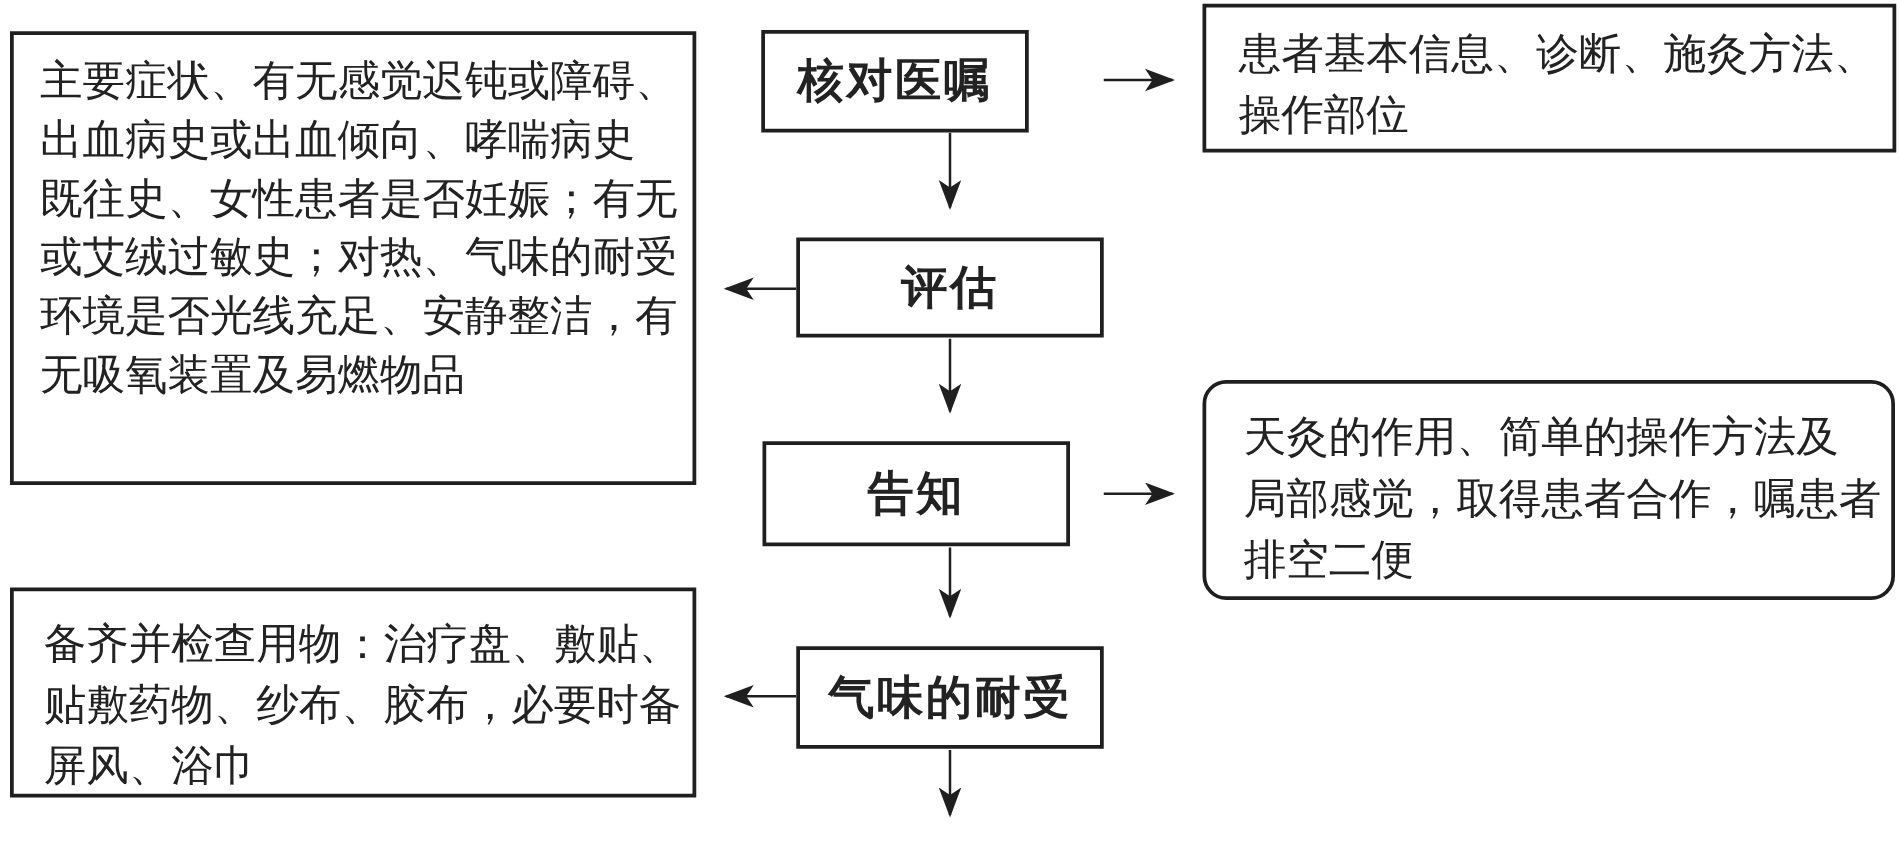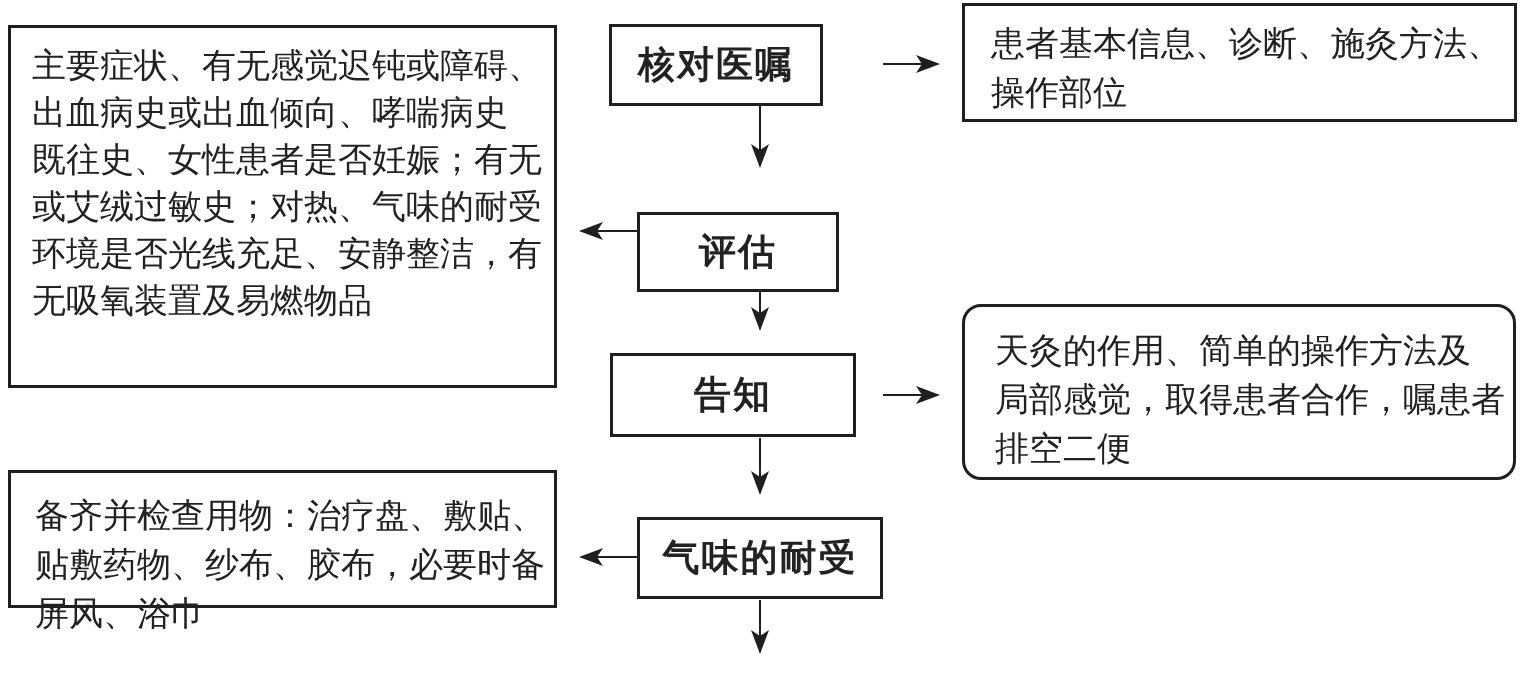--- a/index.html
+++ b/index.html
@@ -17,32 +17,32 @@
   }
   .node {
     display: flex; align-items: center; justify-content: center;
     font-size: 37px; font-weight: bold; letter-spacing: 2px;
   }
   .note { font-size: 34px; line-height: 49px; }
   .note .ln { white-space: nowrap; }
 
   
   #node-check   { left: 609px; top: 24px;  width: 214px; height: 82px; }
-  #node-assess  { left: 637px; top: 190px; width: 202px; height: 80px; margin-top: 22px; }
+  #node-assess  { left: 637px; top: 190px; width: 246px; height: 80px; }
   #node-inform  { left: 610px; top: 353px; width: 246px; height: 84px; }
   #node-prepare { left: 637px; top: 517px; width: 246px; height: 82px; }
 
   
   #note-assess  { left: 8px;   top: 25px;  width: 549px; height: 363px;
                   padding: 14px 10px 0 21px; line-height: 47px; }
   #note-check   { left: 962px; top: 3px;   width: 555px; height: 119px;
                   padding: 13px 10px 0 26px; }
   #note-inform  { left: 962px; top: 304px; width: 554px; height: 176px;
                   padding: 19px 10px 0 30px; border-radius: 19px; }
-  #note-prepare { left: 8px;   top: 470px; width: 549px; height: 138px;
+  #note-prepare { left: 8px;   top: 470px; width: 549px; height: 168px;
                   padding: 18px 10px 0 24px; }
 </style>
 </head>
 <body>
 
 <div class="canvas">
 
   <svg class="arrows" viewBox="0 0 1521 680" xmlns="http://www.w3.org/2000/svg">
     <defs>
       <marker id="ah" markerUnits="userSpaceOnUse" markerWidth="26" markerHeight="20" refX="22" refY="9" orient="auto">

